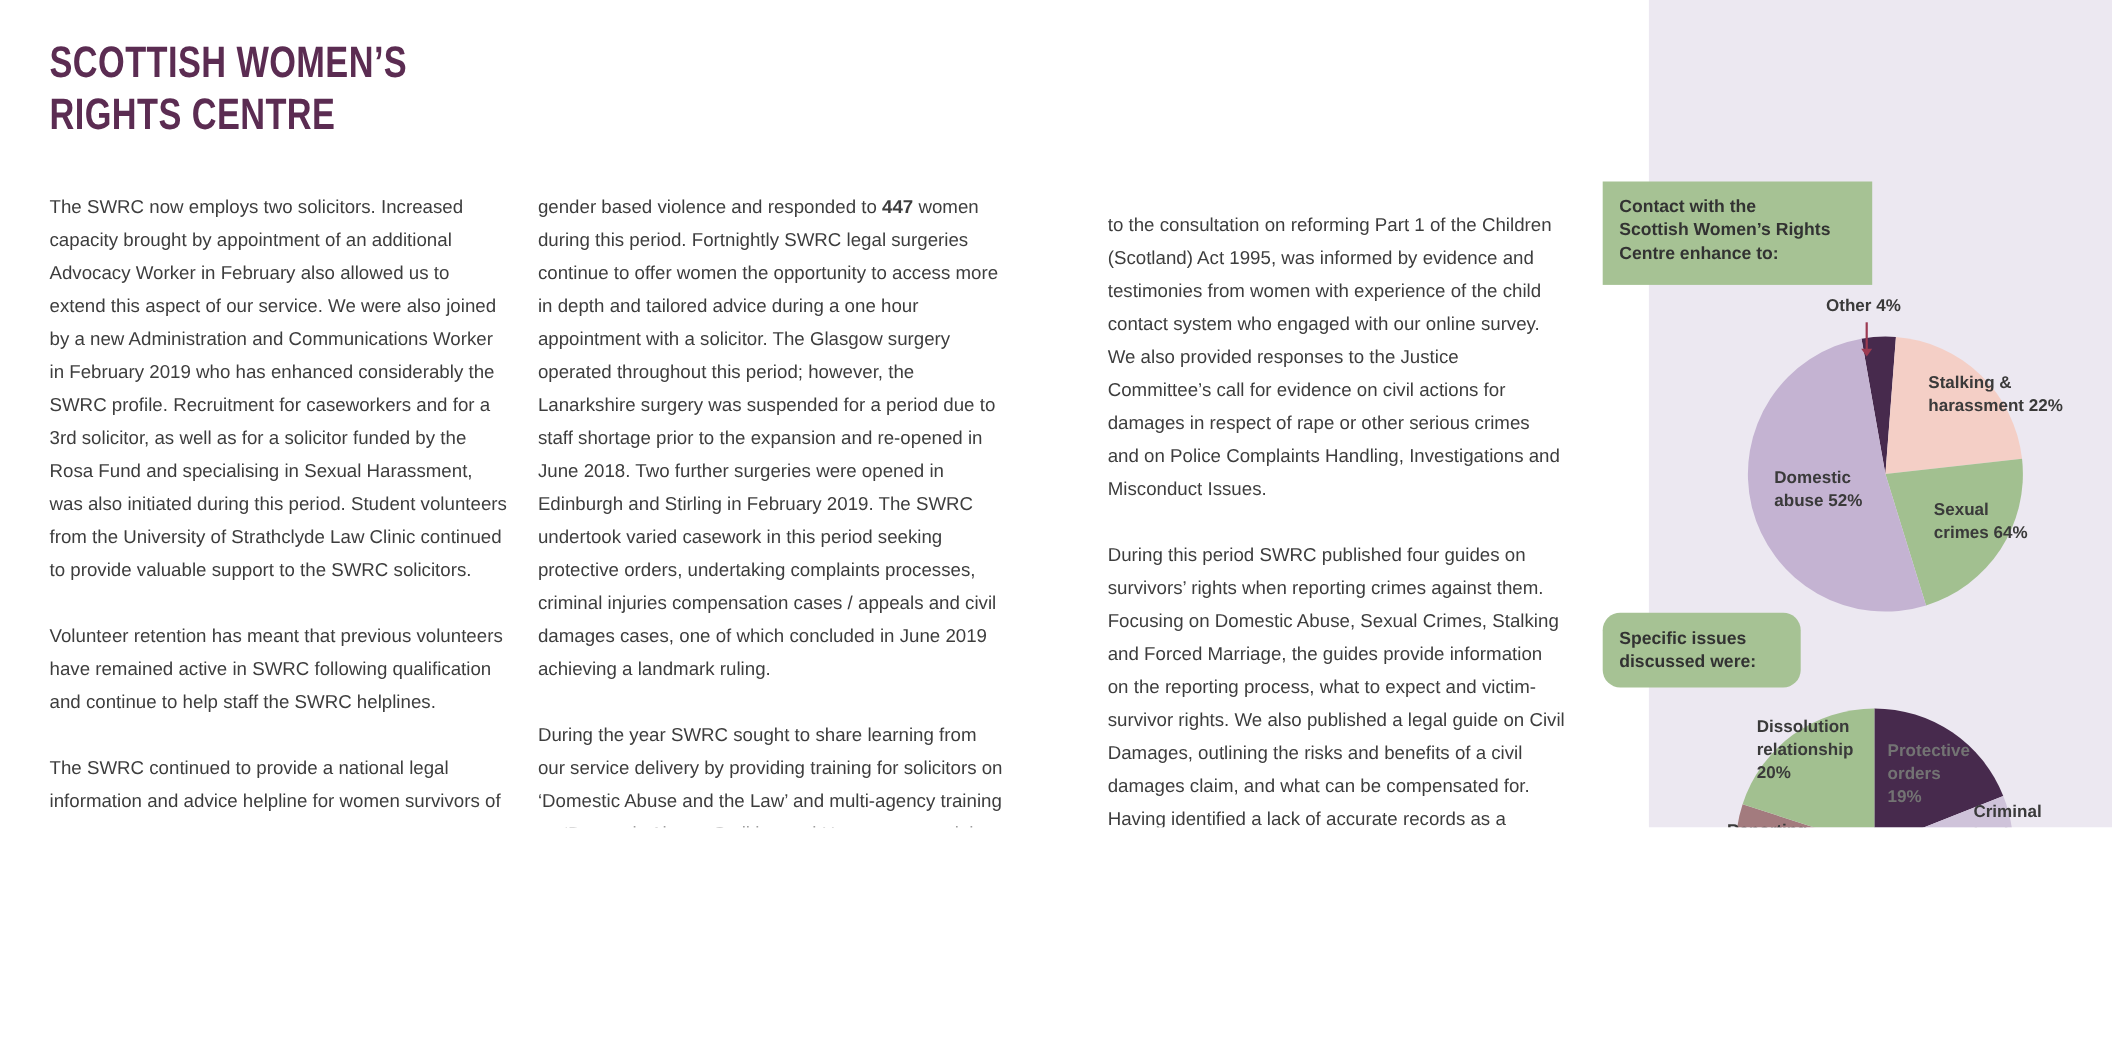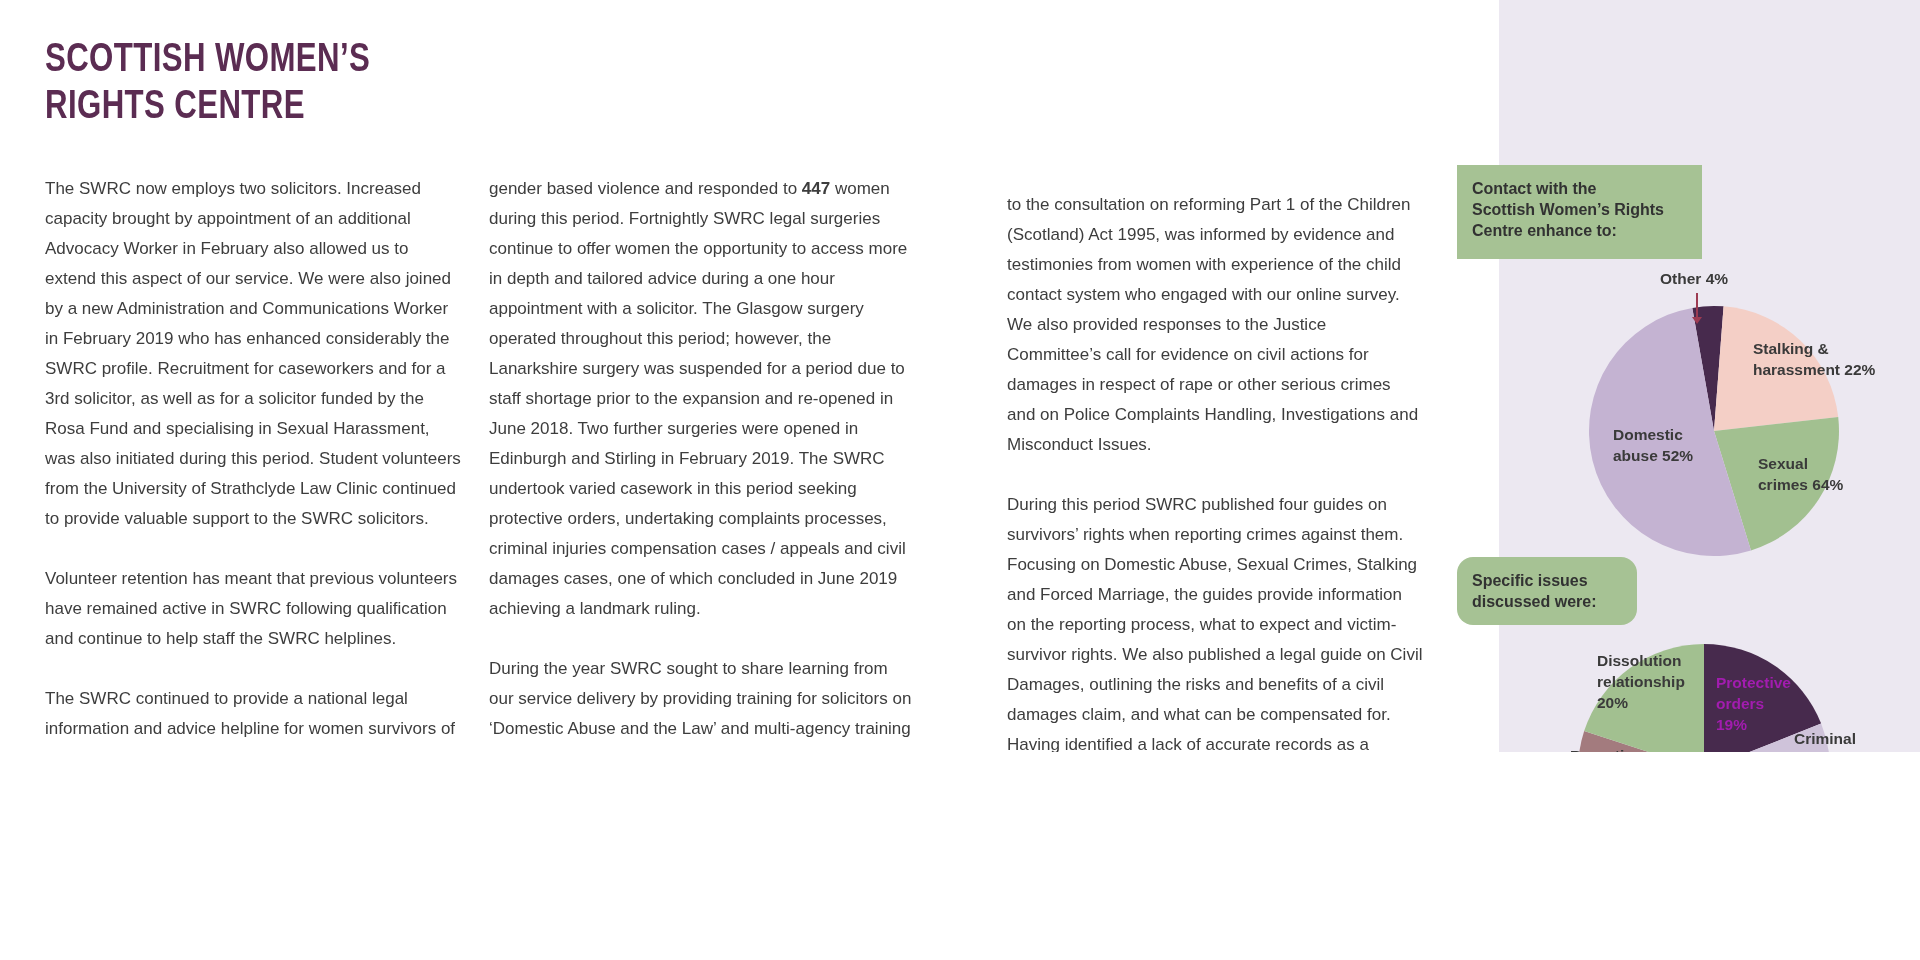--- a/index.html
+++ b/index.html
@@ -37,21 +37,21 @@
   .box2 { left:1457px; top:557px; width:180px; min-height:60px;border-radius:16px; }
 
   .pie { position:absolute; }
   .pie1 { left:1588px; top:305px; width:252px; height:252px; }
   .pie2 { left:1577px; top:643px; width:254px; height:254px; }
 
   .plabel {
     position:absolute; font-size:15.5px; line-height:21px; font-weight:700;
     color:#3a3a3a; white-space:pre;
   }
-  .plabel.white { color:#a21caf; }
+  .plabel.white { color:#737373; }
 
   .lb-other1      { left:1660px; top:268px; }
   .lb-stalking    { left:1753px; top:338px; }
   .lb-sexual      { left:1758px; top:453px; }
   .lb-domestic    { left:1613px; top:424px; }
 
   .lb-dissolution { left:1597px; top:650px; }
   .lb-protective  { left:1716px; top:672px; }
   .lb-criminal    { left:1794px; top:728px; }
   .lb-access      { left:1780px; top:796px; }

